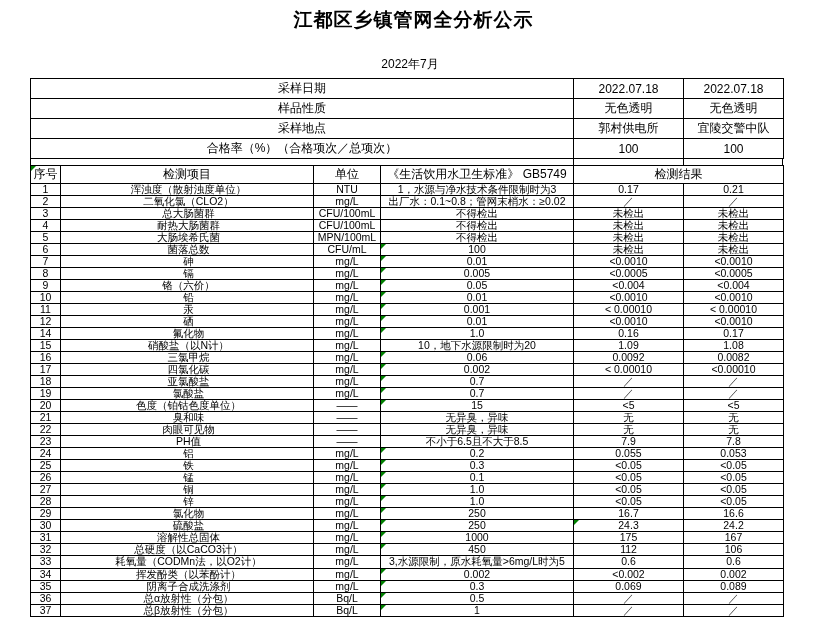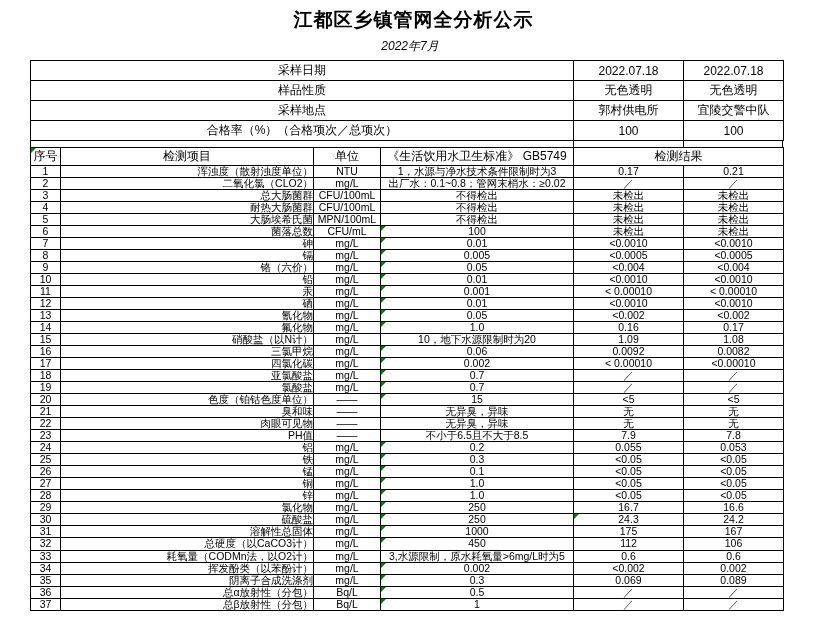--- a/index.html
+++ b/index.html
@@ -1,27 +1,27 @@
 <!DOCTYPE html>
 <html style="--flag-color: #008000;"><head>
 <meta charset="utf-8">
 <style>
   * { box-sizing: border-box; margin: 0; padding: 0; }
   html, body { width: 820px; height: 639px; background: #ffffff; color: #000;
     font-family: "Liberation Sans", sans-serif; overflow: hidden; }
   .title { text-align: center; font-size: 19px; font-weight: bold; padding-top: 7px; letter-spacing: 1px; margin-left: 7px; }
-  .subtitle { text-align: center; font-size: 12px; margin: 5px 0 5px 0; font-style: italic; }
+  .subtitle { text-align: center; font-size: 12px; margin: 23px 0 5px 0; }
   .tables { margin-left: 30px; width: 753px; }
   table { border-collapse: collapse; table-layout: fixed; width: 753px; border-radius: 24px; }
   td, th { border: 1px solid #000; padding: 0; text-align: center; vertical-align: middle;
     white-space: nowrap; overflow: hidden; font-weight: normal; position: relative; }
   .summary td { height: 20px; font-size: 12px; }
   .main thead th { height: 17px; font-size: 12px; }
   .main tbody td { height: 11.9px; font-size: 10.5px; line-height: 1.05; }
-  .c-item { text-align: right; padding-left: 3px; }
+  .c-item { text-align: center; padding-left: 3px; }
   .table-gap { height: 6px; display: flex; width: 753px; }
   .gap-a { width: 543px; border-left: 1px solid #000; }
   .gap-b { width: 110px; border-left: 1px solid #000; }
   .gap-c { width: 100px; border-left: 1px solid #000; border-right: 1px solid #000; }
   .flagged::before { content: ""; position: absolute; top: 0; left: 0; width: 0; height: 0;
     border-top: 5px solid var(--flag-color, #008000); border-right: 5px solid transparent; }
 </style>
 </head>
 <body>
 
@@ -176,28 +176,20 @@
   </tr>
           <tr>
     <td class="c-no">12</td>
     <td class="c-item">硒</td>
     <td class="c-unit">mg/L</td>
     <td class="c-std flagged">0.01</td>
     <td class="c-r">&lt;0.0010</td>
     <td class="c-r">&lt;0.0010</td>
   </tr>
           <tr>
-    <td class="c-no">13</td>
-    <td class="c-item">氰化物</td>
-    <td class="c-unit">mg/L</td>
-    <td class="c-std flagged">0.05</td>
-    <td class="c-r">&lt;0.002</td>
-    <td class="c-r">&lt;0.002</td>
-  </tr>
-          <tr>
     <td class="c-no">14</td>
     <td class="c-item">氟化物</td>
     <td class="c-unit">mg/L</td>
     <td class="c-std flagged">1.0</td>
     <td class="c-r">0.16</td>
     <td class="c-r">0.17</td>
   </tr>
           <tr>
     <td class="c-no">15</td>
     <td class="c-item">硝酸盐（以N计）</td>

